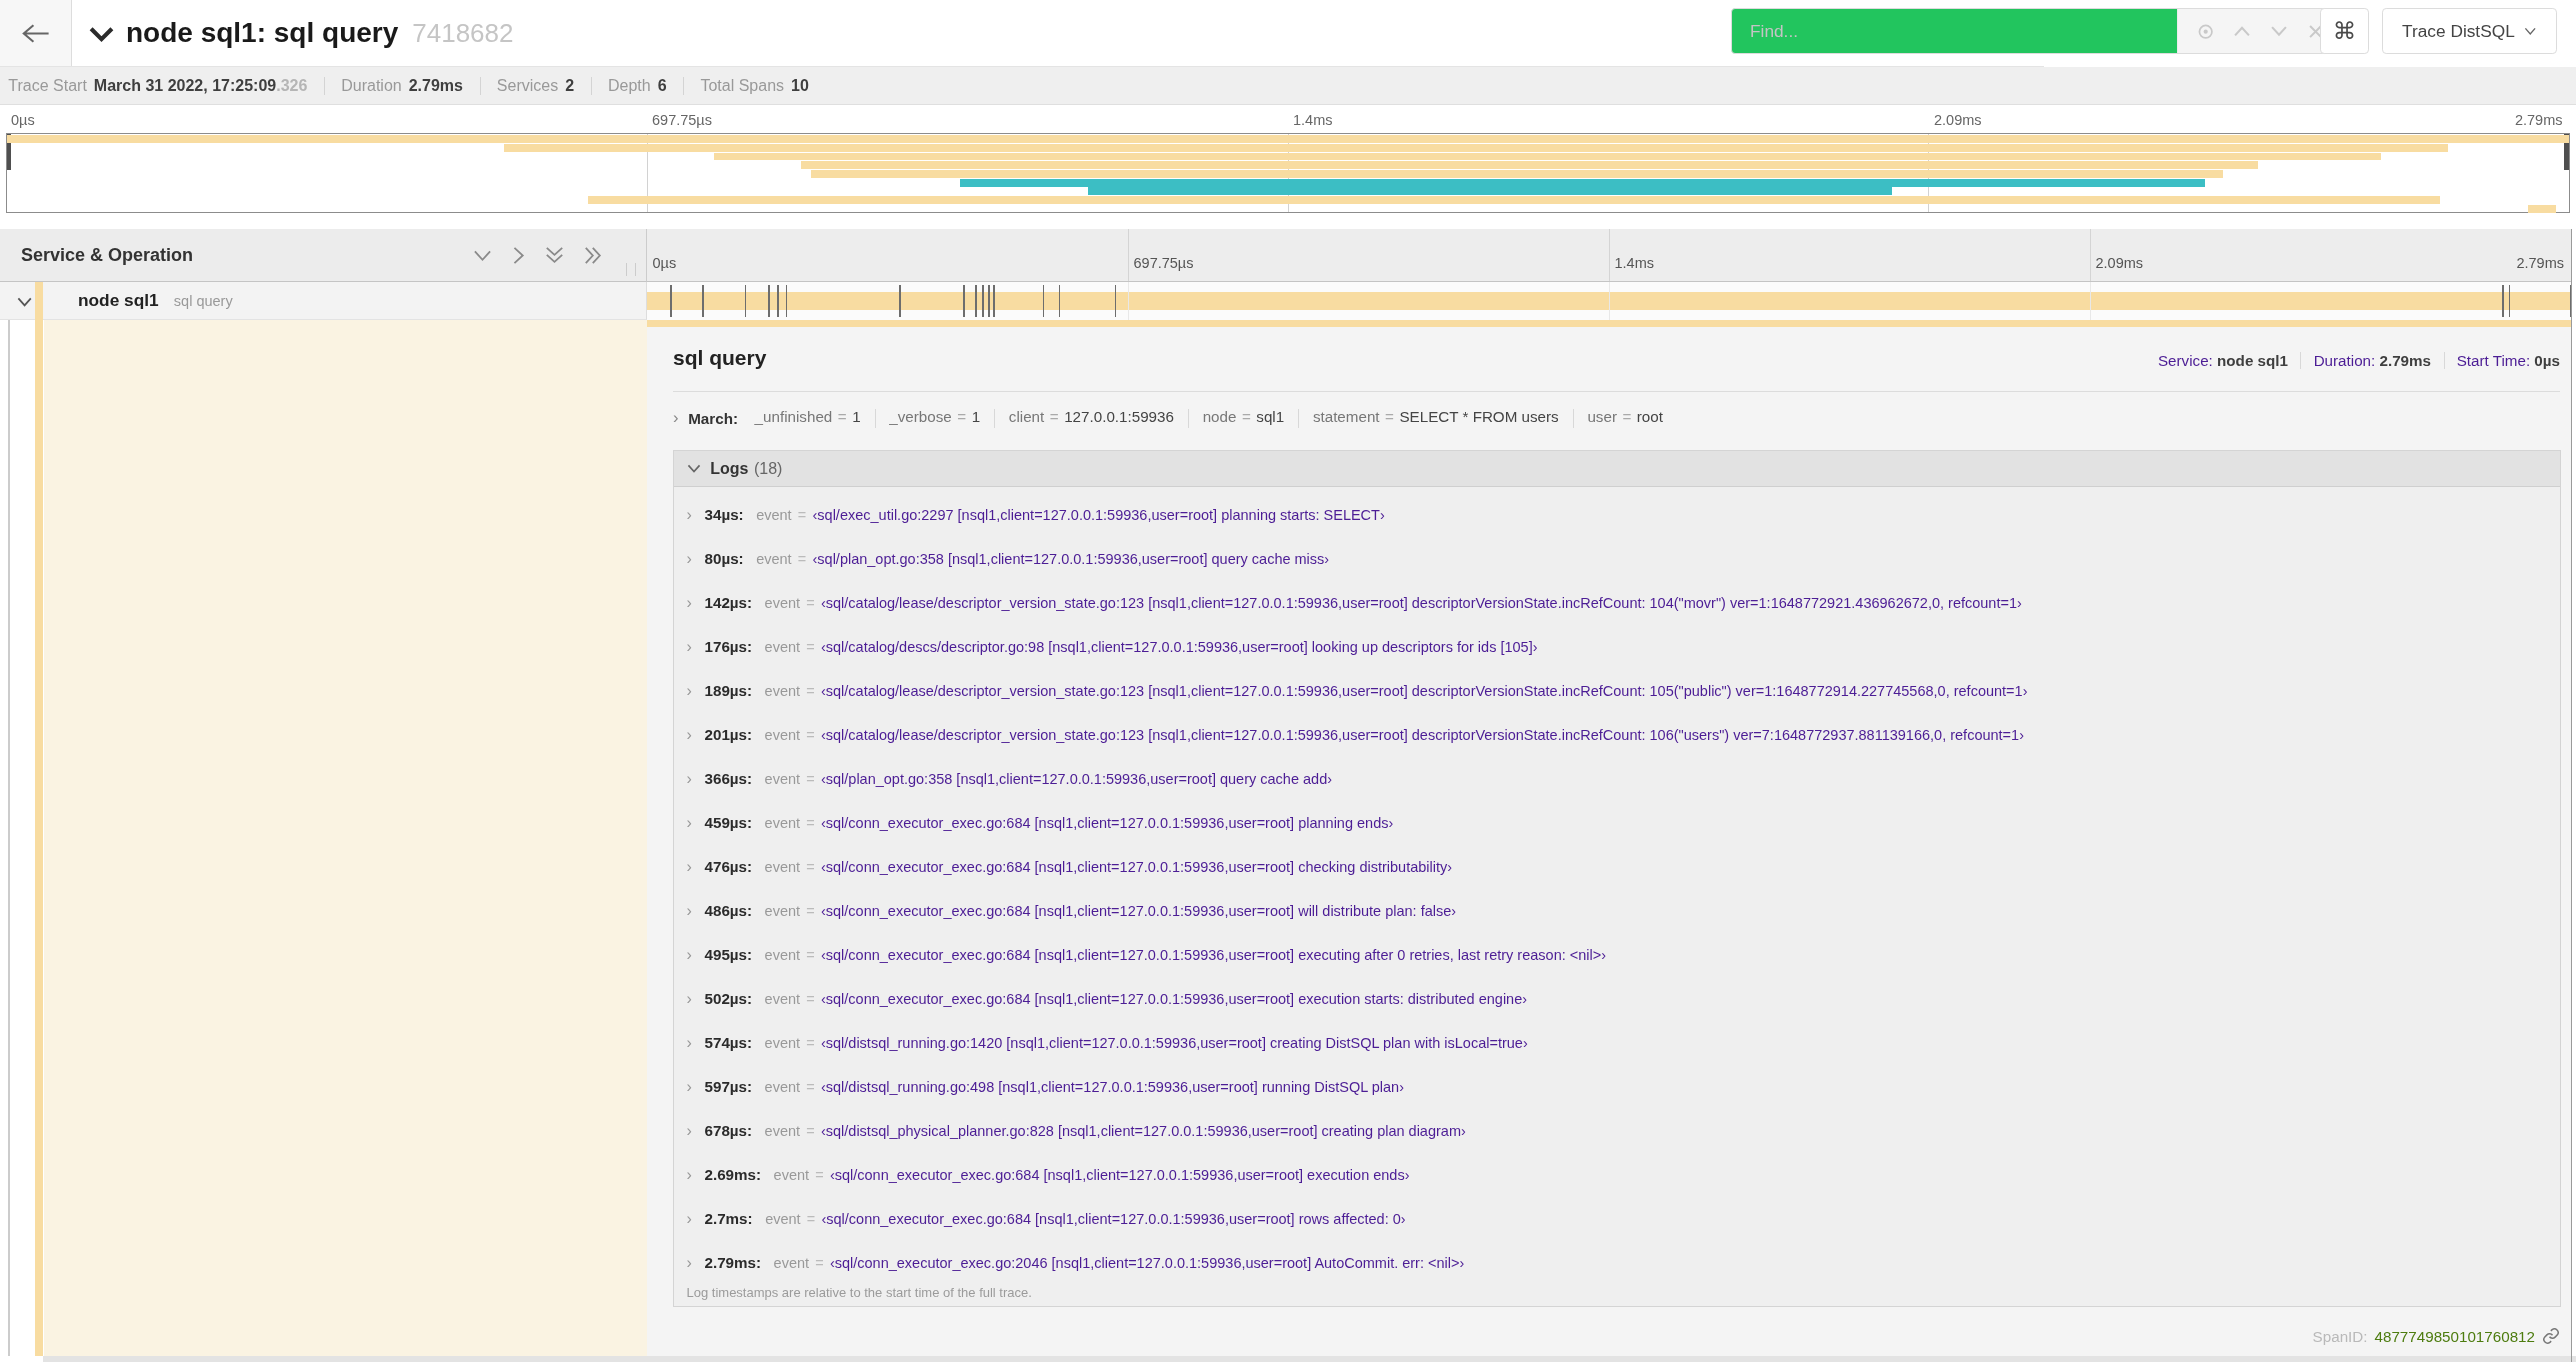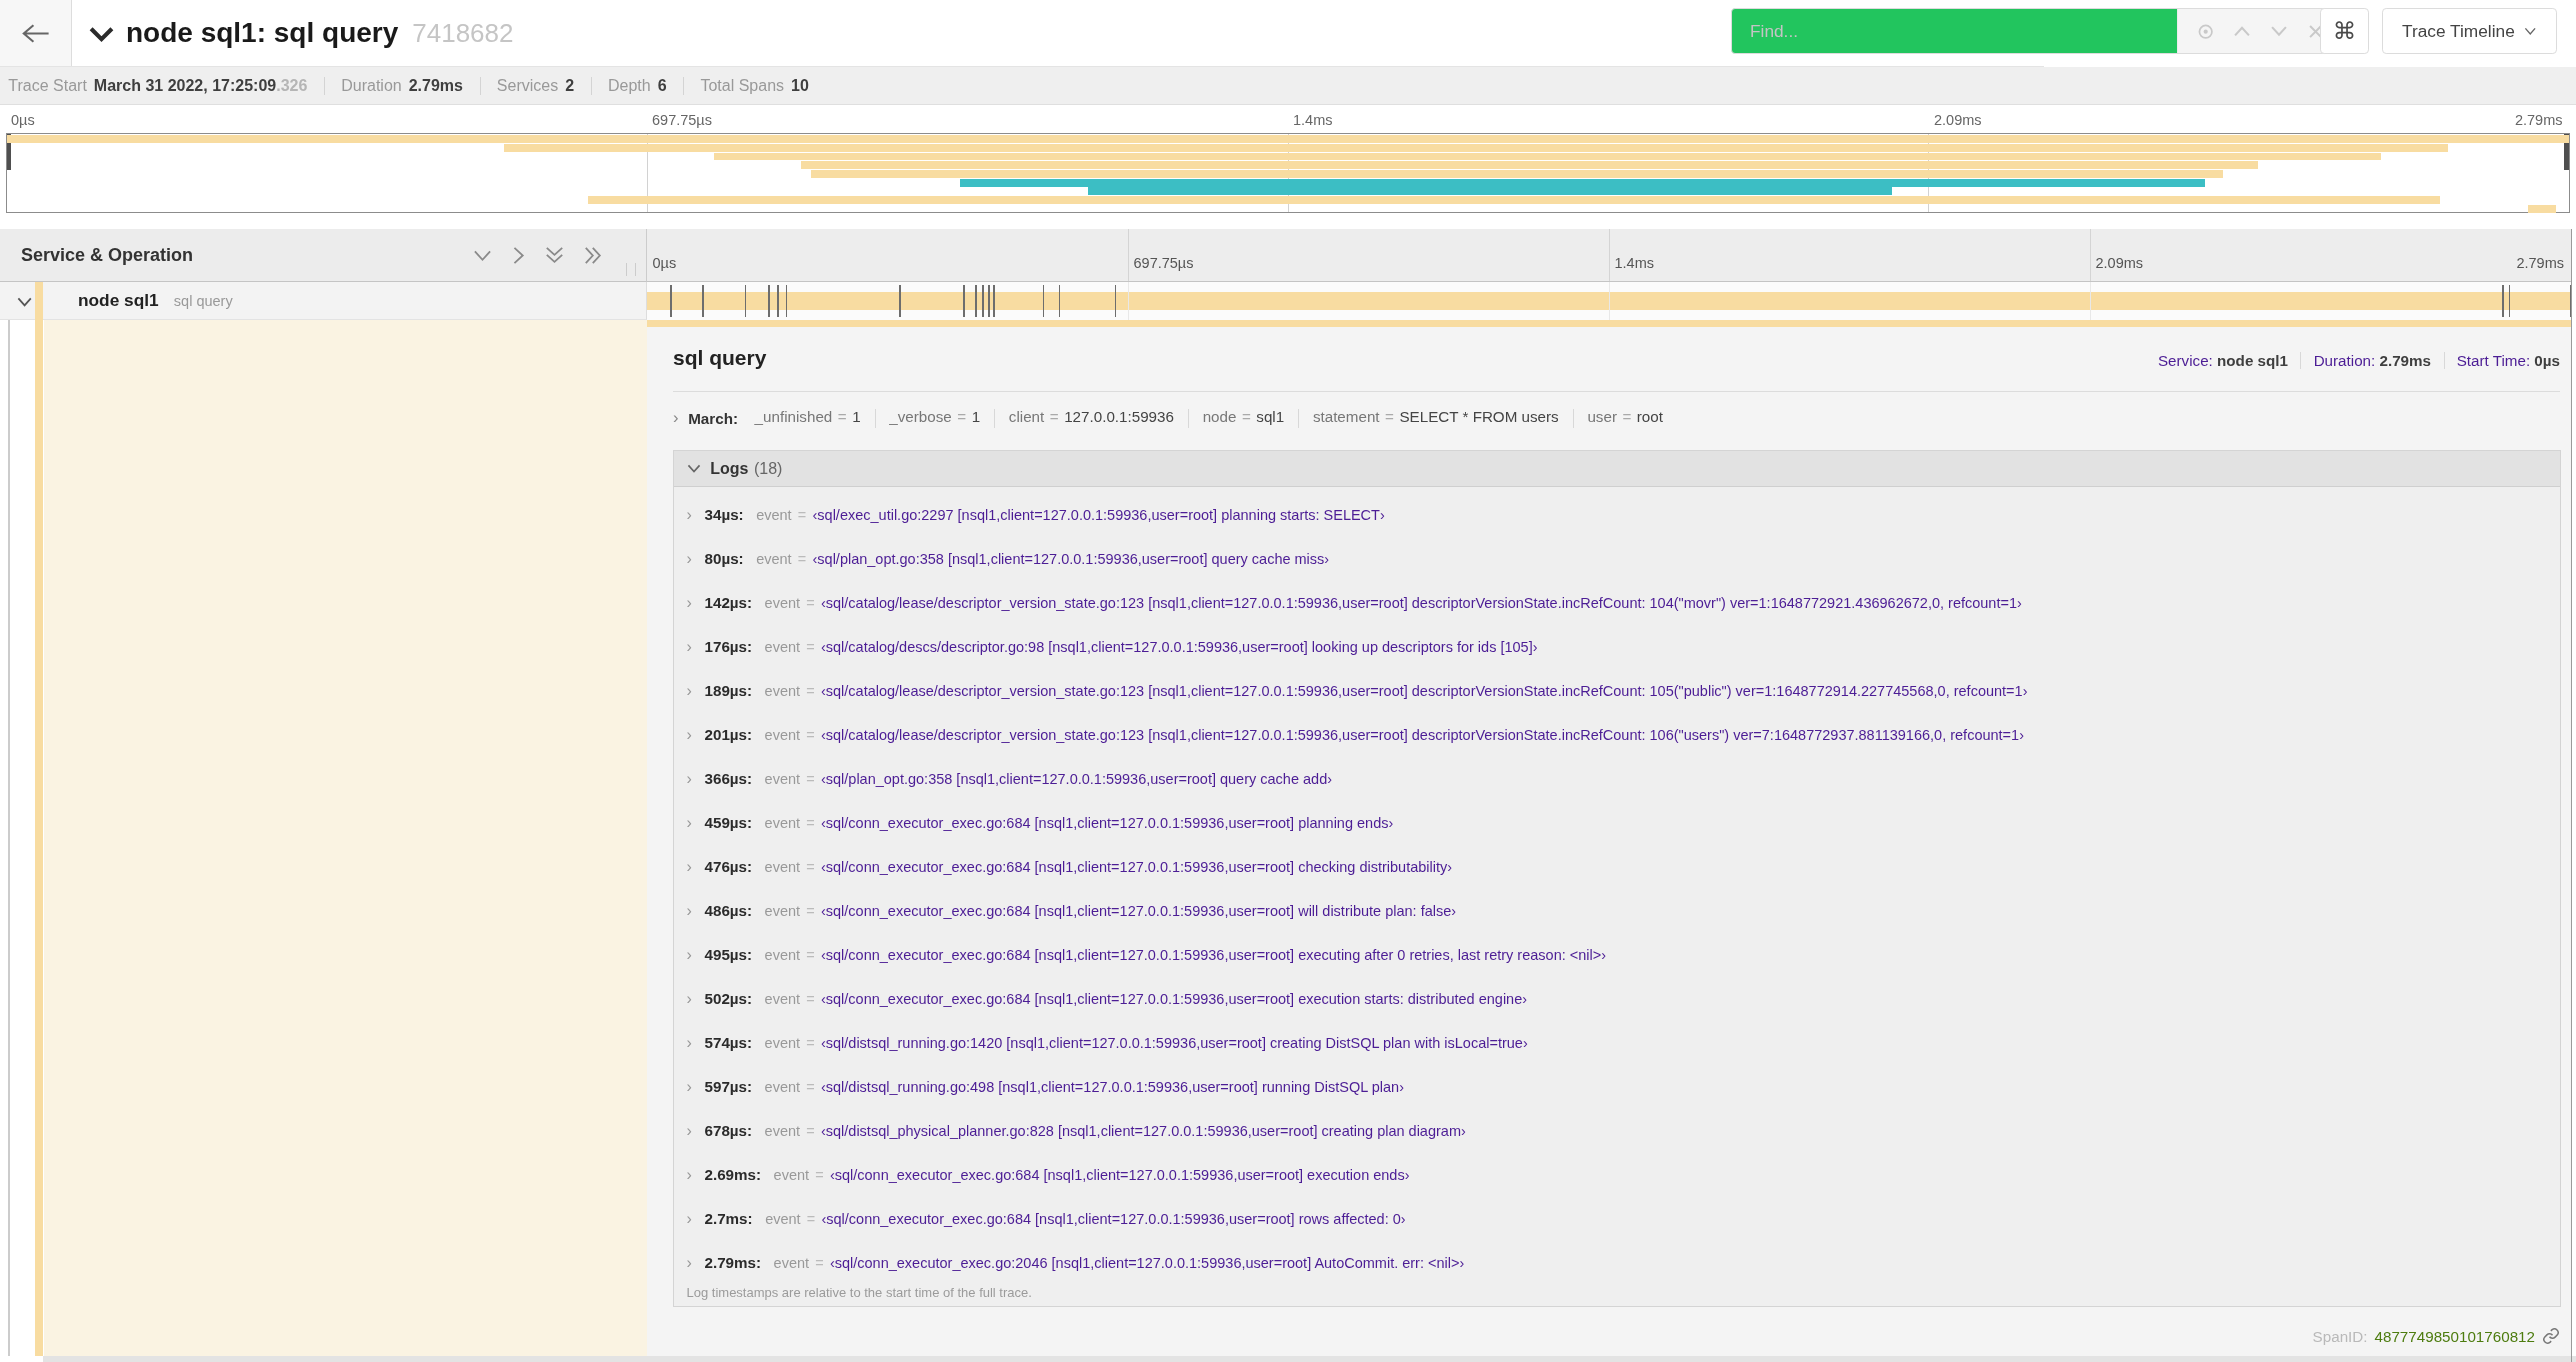--- a/index.html
+++ b/index.html
@@ -155,21 +155,21 @@
         <svg width="15.2" height="15.2" viewBox="0 0 22 22">
             <path d="M3 3 L19 19 M19 3 L3 19" stroke="#c9c9c9" stroke-width="3" fill="none"></path>
           </svg>
       </span>
     </div>
   </div>
   <div id="cmd-btn" class="abs">
     <span>⌘</span>
   </div>
   <div id="tl-btn" class="abs">
-    <span>Trace Timeline</span>
+    <span>Trace DistSQL</span>
     <svg width="12.5" height="8.3" viewBox="0 0 18 12">
         <path d="M2 2 L9 10 L16 2" stroke="#666" stroke-width="2" fill="none"></path>
       </svg>
   </div>
 </div>
 
 <div id="subbar" class="abs">
     <span><span class="sum-label">Trace Start</span><span class="sum-value">March 31 2022, 17:25:09</span><span class="sum-suffix">.326</span></span>
     <span class="sum-div"></span>
     <span><span class="sum-label">Duration</span><span class="sum-value">2.79ms</span></span>

